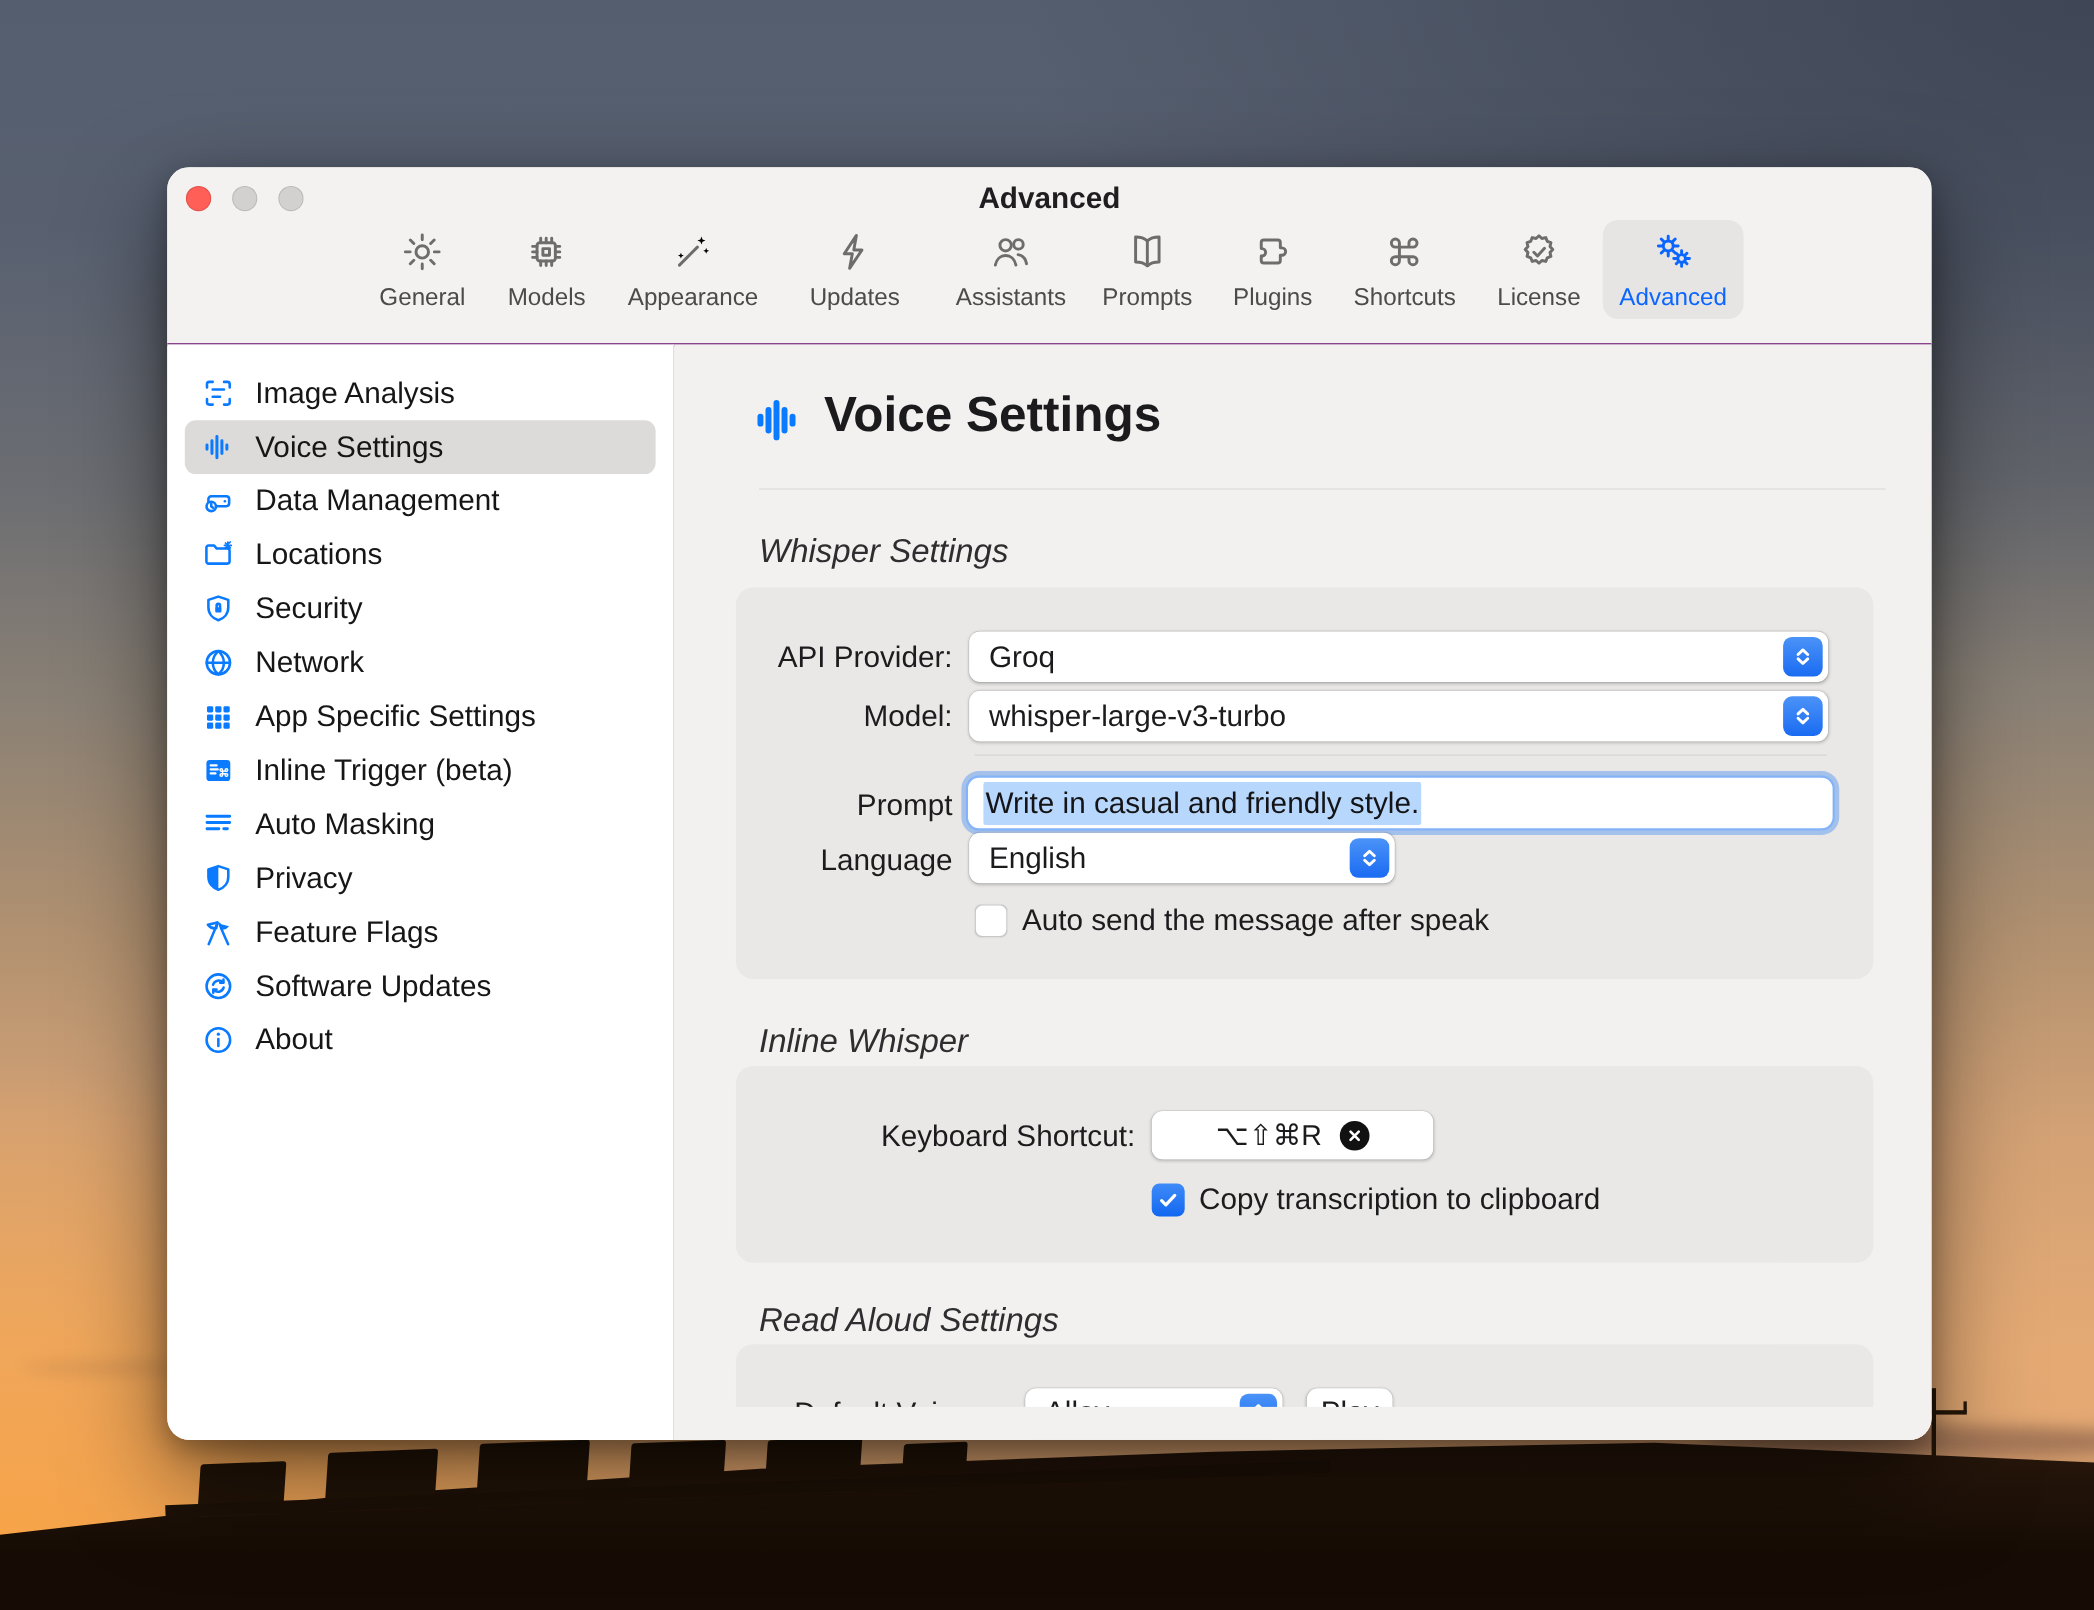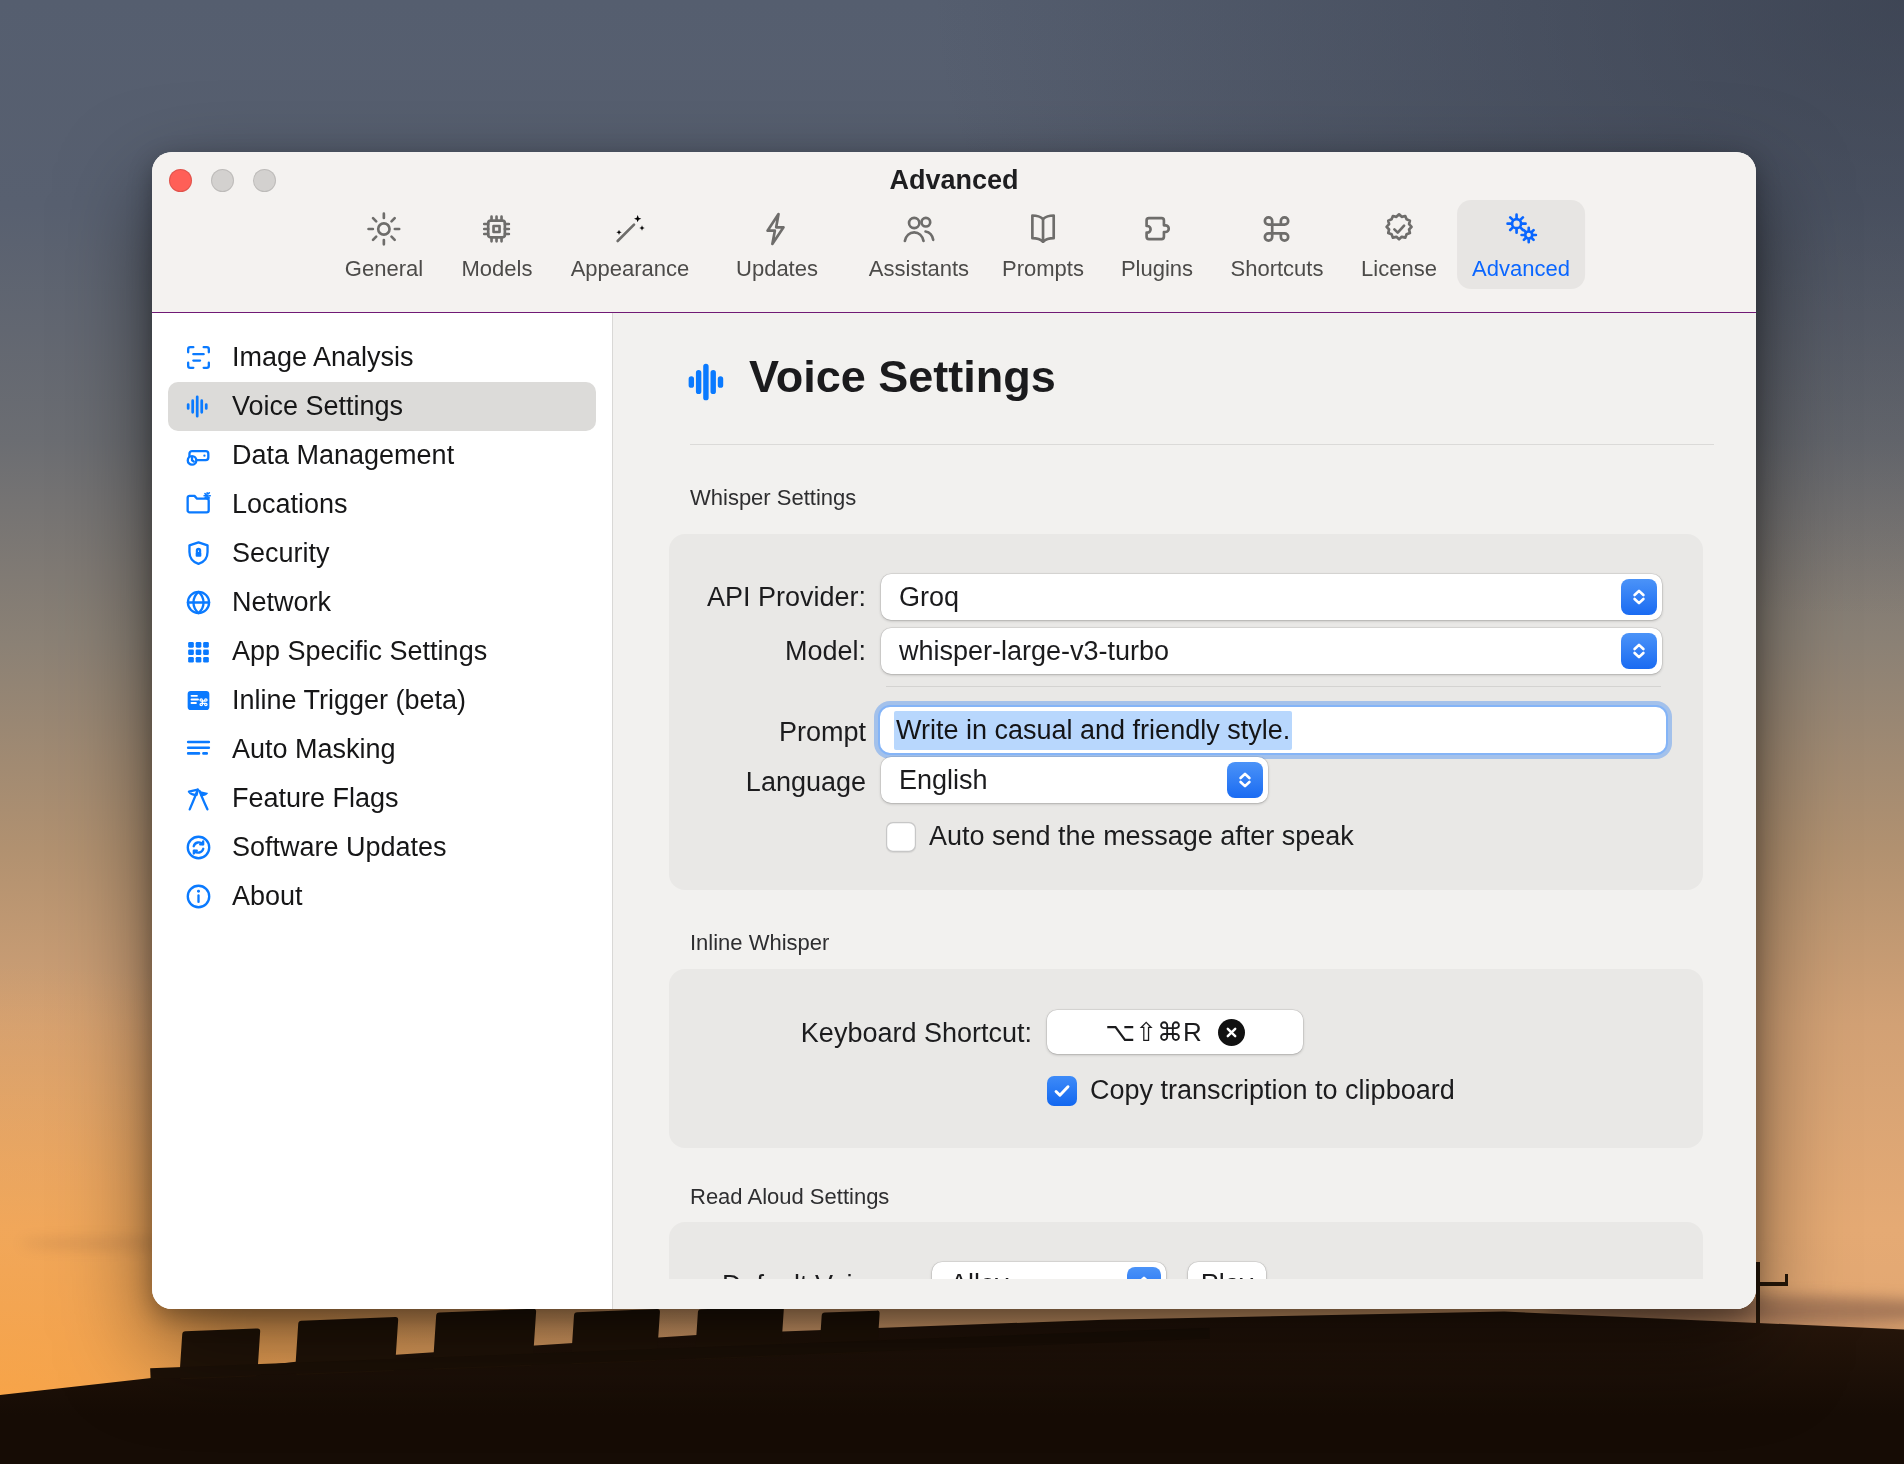--- a/index.html
+++ b/index.html
@@ -73,21 +73,21 @@
   .side-ic{width:33px;display:flex;justify-content:center;}
   .side-ic svg{width:31px;height:31px;stroke:#0a7aff;color:#0a7aff;fill:none;
                stroke-width:1.8;stroke-linecap:round;stroke-linejoin:round;}
   .side-label{font-size:27px;color:#161617;margin-left:17px;white-space:nowrap;text-align:center;}
   .content{flex:1;position:relative;background:#f2f1ef;overflow:hidden;}
   
   .page-ic{position:absolute;left:70px;top:44px;}
   .page-ic svg{width:50px;height:50px;stroke:#0a7aff;fill:none;stroke-width:2.6;stroke-linecap:round;}
   .page-title{position:absolute;left:136px;top:38px;font-size:45px;font-weight:600;color:#1b1b1d;}
   .hdr-divider{position:absolute;left:77px;top:131px;width:1024px;height:1px;background:#dbdad8;}
-  .section-label{position:absolute;left:77px;font-size:22px;color:#2e2e30;}
+  .section-label{position:absolute;left:77px;font-size:30px;color:#2e2e30;font-style:italic;}
   .box{position:absolute;left:56px;width:1034px;background:#e9e8e6;border-radius:16px;}
   .box1{top:221px;height:356px;}
   .box2{top:656px;height:179px;}
   .box3{top:909px;height:140px;}
   .frow-label{position:absolute;font-size:27px;color:#1c1c1e;text-align:right;}
   .dropdown{position:absolute;background:#fff;border-radius:10px;display:flex;align-items:center;
             padding-left:18px;font-size:27px;color:#1b1b1d;box-sizing:border-box;
             box-shadow:0 0 0 0.5px rgba(0,0,0,.12),0 1px 3px rgba(0,0,0,.22);}
   .stepper{position:absolute;right:5px;top:5px;bottom:5px;width:36px;border-radius:8px;
            background:linear-gradient(180deg,#4b93f8,#1a6bf2);
@@ -322,20 +322,29 @@
           <span class="side-ic">
             <svg viewBox="0 0 24 24">
               <path d="M4 6.2h16M4 10.6h16M4 15h8.4M15.8 15h2.6" stroke-width="2"></path>
             </svg>
           </span>
           <span class="side-label">Auto Masking</span>
         </div>
         <div class="side-item">
           <span class="side-ic">
             <svg viewBox="0 0 24 24">
+              <path d="M12 3.4l7 2.3v5.1c0 4.6-3 7.9-7 9.2-4-1.3-7-4.6-7-9.2V5.7z"></path>
+              <path d="M12 3.4l-7 2.3v5.1c0 4.6 3 7.9 7 9.2z" fill="currentColor" stroke="none"></path>
+            </svg>
+          </span>
+          <span class="side-label">Privacy</span>
+        </div>
+        <div class="side-item">
+          <span class="side-ic">
+            <svg viewBox="0 0 24 24">
               <path d="M5.2 20.4C8 14 9.9 9.3 11.4 5.2"></path>
               <path d="M11.4 5.2L4.6 6.7c1.5 2 3.4 2.9 5.9 2.5z"></path>
               <path d="M12.8 6.1l6.7 1.6c-1.6 2-3.6 2.9-6.1 2.4z" fill="currentColor" stroke="none"></path>
               <path d="M18.9 20.4C16.1 14.3 14.3 10.2 12.8 6.1"></path>
             </svg>
           </span>
           <span class="side-label">Feature Flags</span>
         </div>
         <div class="side-item">
           <span class="side-ic">

